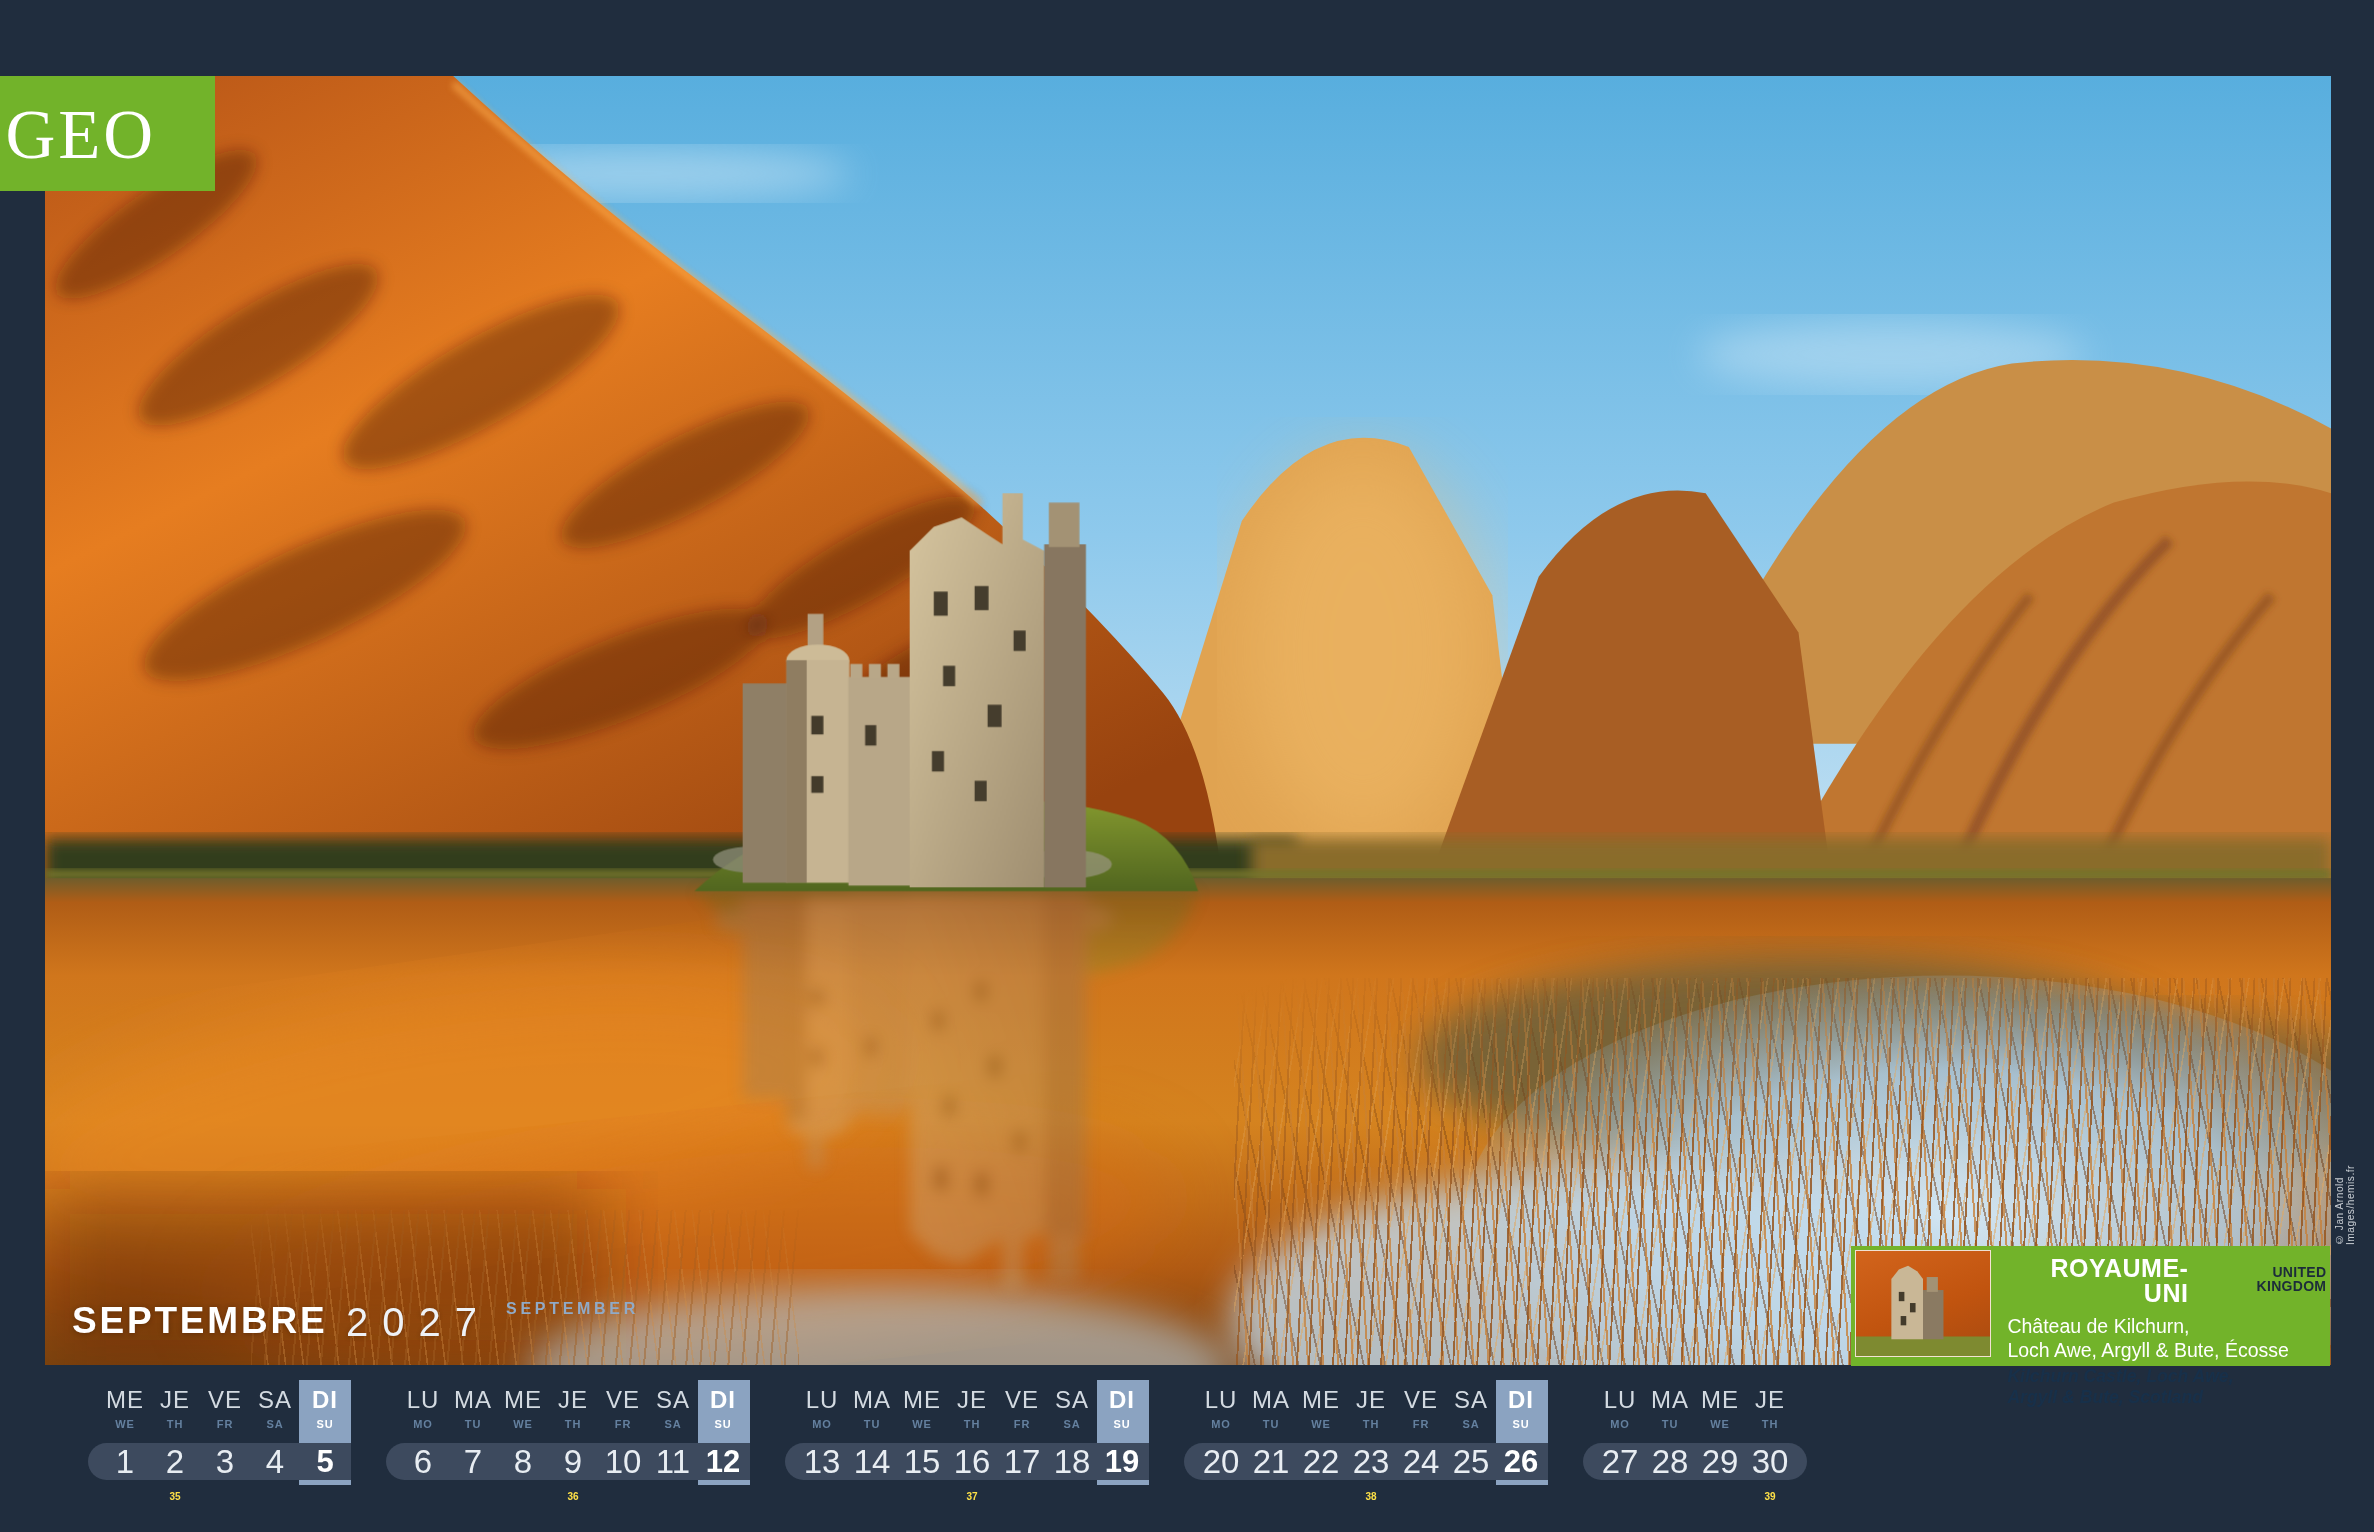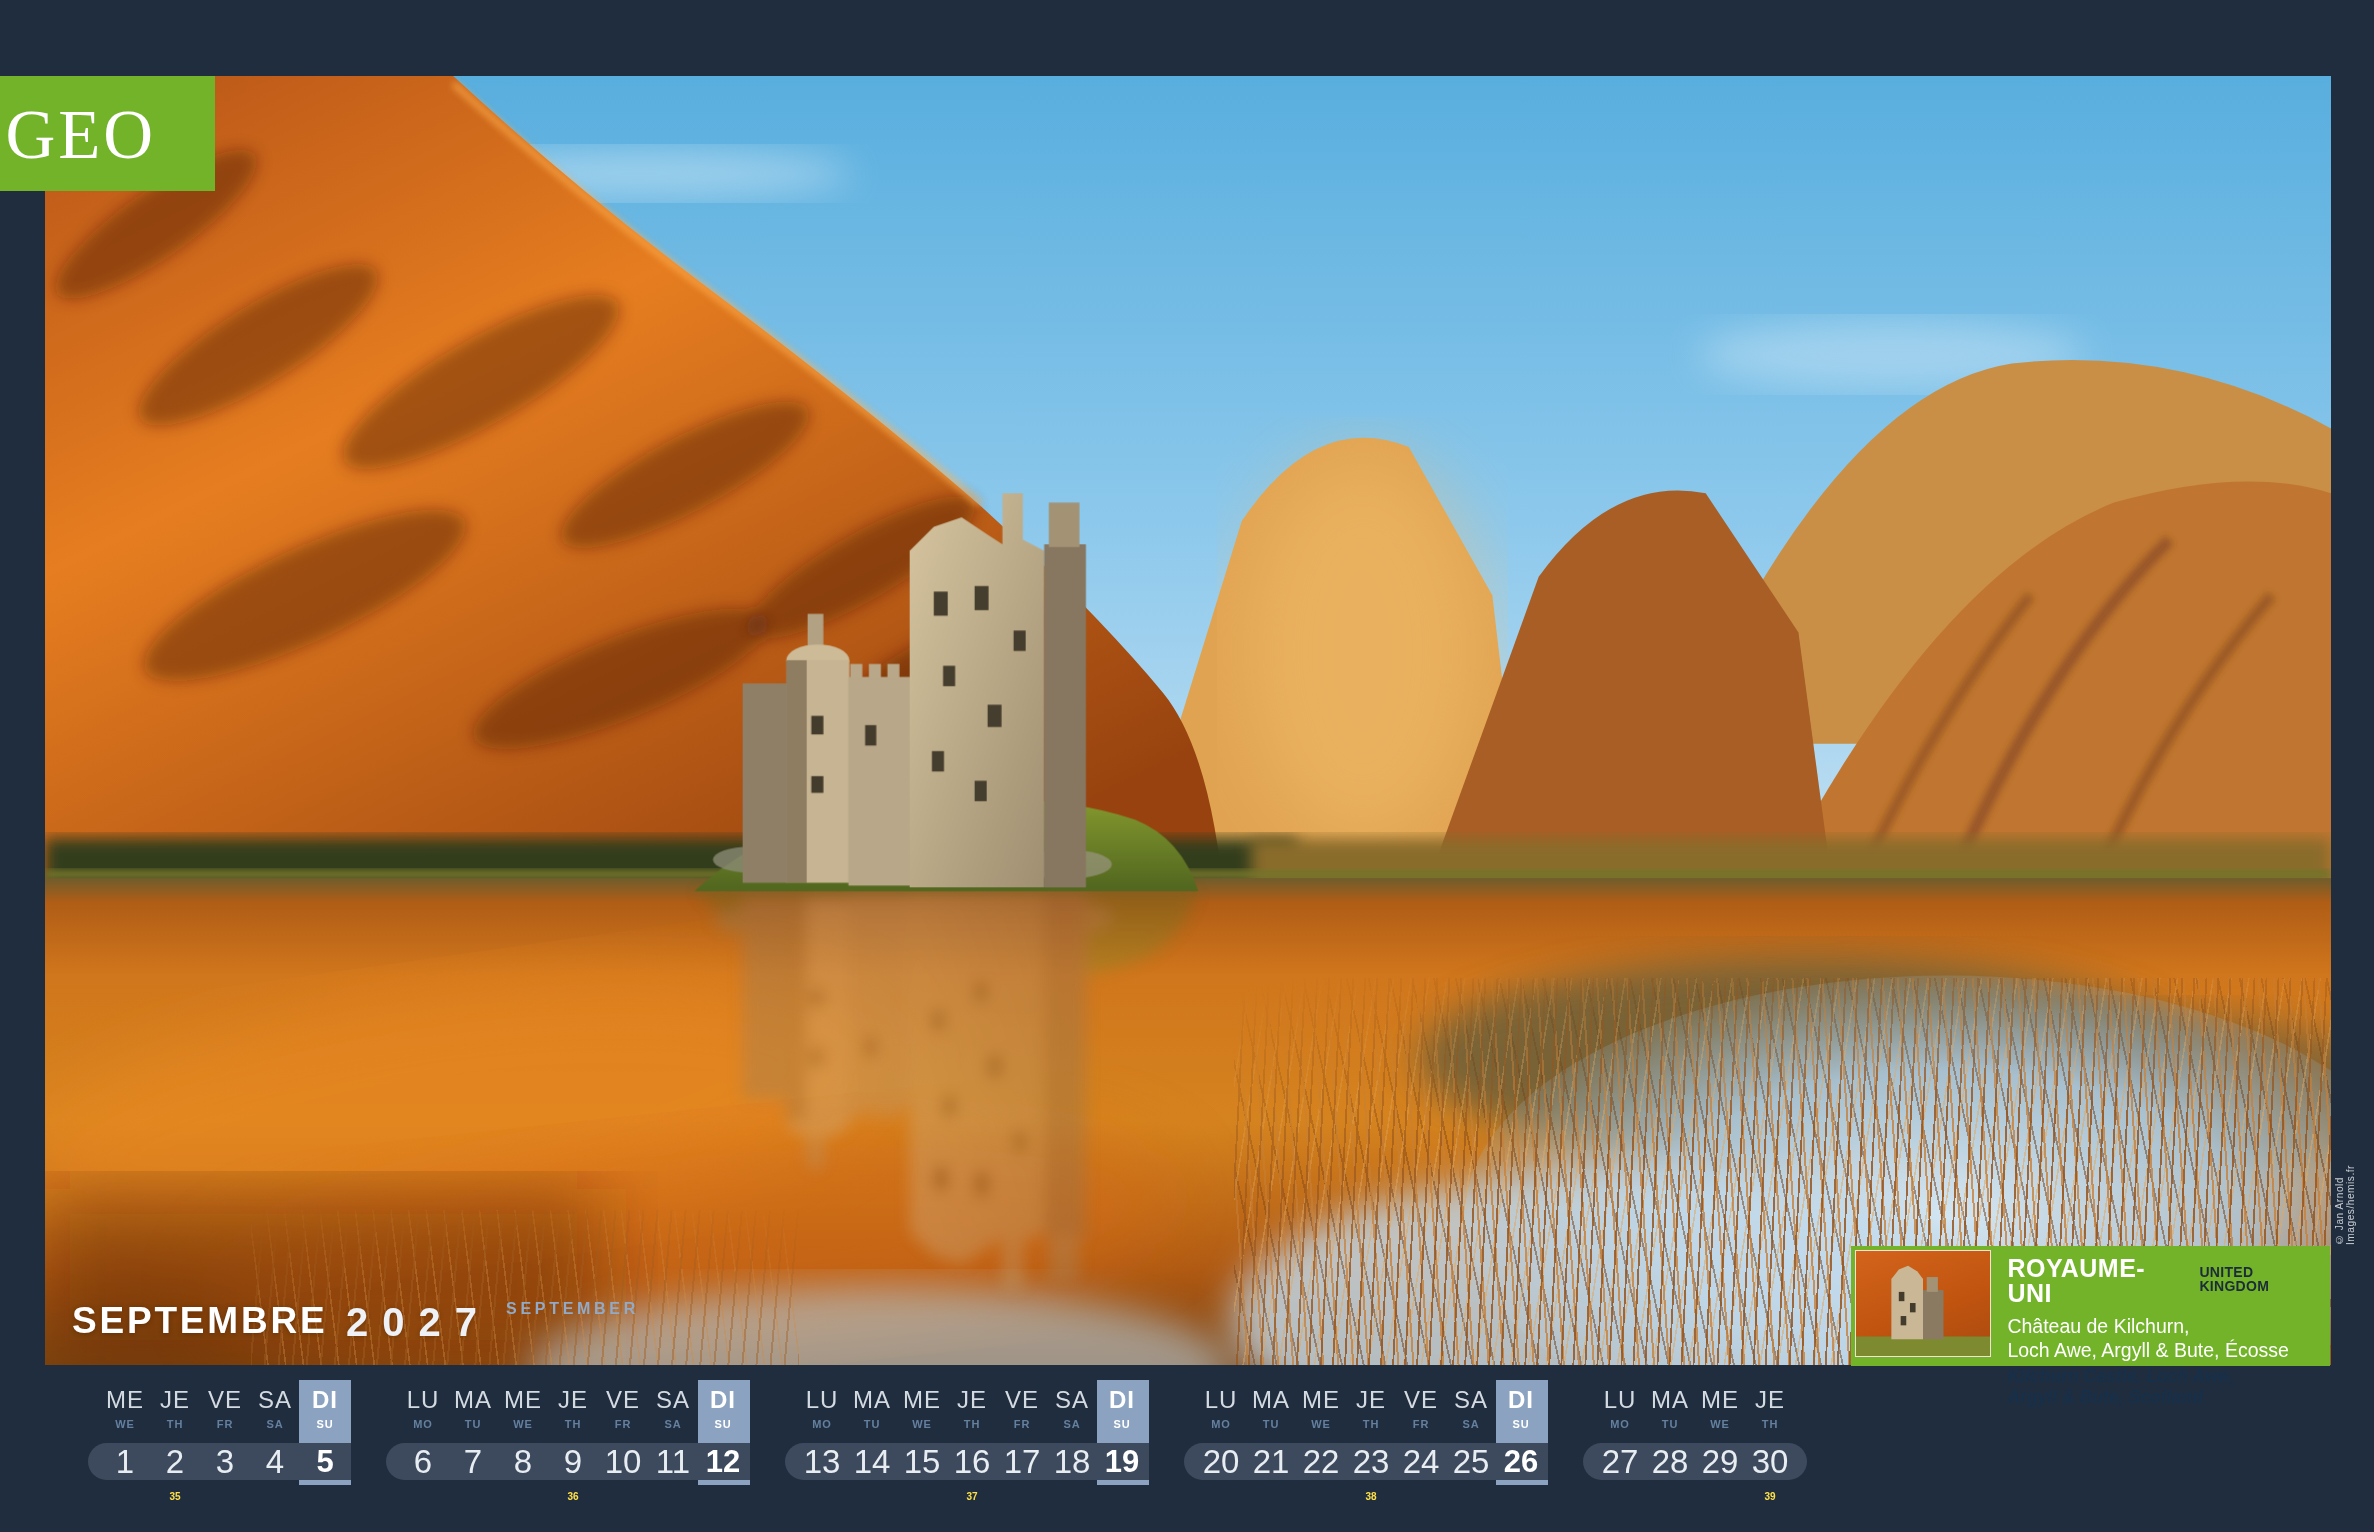--- a/index.html
+++ b/index.html
@@ -27,32 +27,32 @@
 
   
   .geo-badge{position:absolute;left:0;top:76px;width:215px;height:115px;background:#72b32a;z-index:6;
     display:flex;align-items:center;justify-content:flex-start;}
   .geo-badge span{font-family:"Liberation Serif","DejaVu Serif",serif;color:#fff;font-size:69px;
     letter-spacing:2.8px;transform:translate(5.6px,1.9px);}
 
   
   .title{position:absolute;left:72px;top:1300px;z-index:5;display:flex;align-items:flex-start;color:#fff;}
   .title .fr{font-size:37px;font-weight:700;letter-spacing:2.8px;text-shadow:0 0.9px 5.6px rgba(40,20,5,.35);}
-  .title .yr{font-size:40px;font-weight:700;letter-spacing:14px;margin-left:18.6px;color:#eef2f6;
+  .title .yr{font-size:40px;font-weight:400;letter-spacing:14px;margin-left:18.6px;color:#eef2f6;
     text-shadow:0 0.9px 5.6px rgba(40,20,5,.3);}
   .title .en{font-size:16px;font-weight:700;letter-spacing:3.7px;margin-left:15px;color:#90aac7;}
 
   
   .info-box{position:absolute;left:1851px;top:1246px;width:479px;height:120px;background:#72b32a;z-index:5;
     display:flex;box-sizing:border-box;padding:3.7px;}
   .thumb{flex:0 0 134px;height:105px;border:1.9px solid rgba(250,250,244,.85);position:relative;overflow:hidden;
     background:linear-gradient(160deg,#d2641c 0%,#c1540f 55%,#a84a10 100%);}
   .thumb svg{position:absolute;inset:0;width:100%;height:100%;}
   .info-text{padding:6.5px 0 0 16.7px;line-height:1;}
-  .country-row{display:flex;align-items:baseline;}
+  .country-row{display:flex;align-items:baseline;text-align:right;}
   .country-fr{color:#fff;font-size:25px;font-weight:800;letter-spacing:0.5px;}
   .country-en{color:#1c2b3a;font-size:14px;font-weight:700;letter-spacing:0.3px;margin-left:11px;}
   .loc-fr{color:#fff;font-size:19.5px;line-height:24px;margin-top:7.4px;}
   .loc-en{color:#17304a;font-size:17.6px;font-style:italic;font-weight:700;line-height:21.3px;margin-top:4.6px;}
 
   
   .credit{position:absolute;left:2334px;top:1143px;height:102px;z-index:6;
     writing-mode:vertical-rl;transform:rotate(180deg);font-size:10.2px;color:#e4e8ec;opacity:.85;letter-spacing:0.5px;}
 
   

